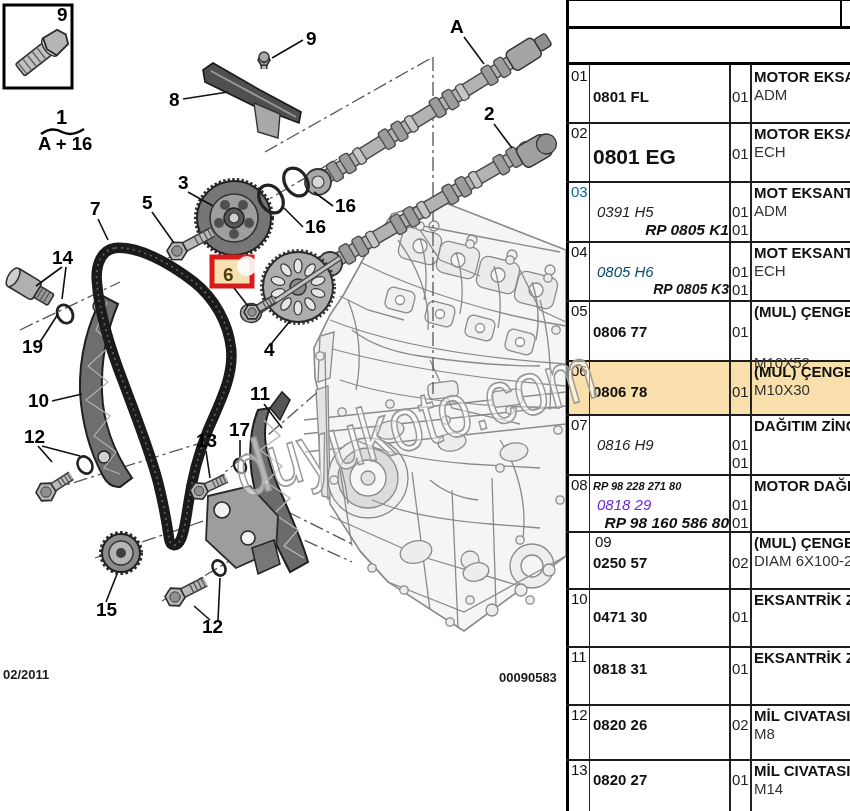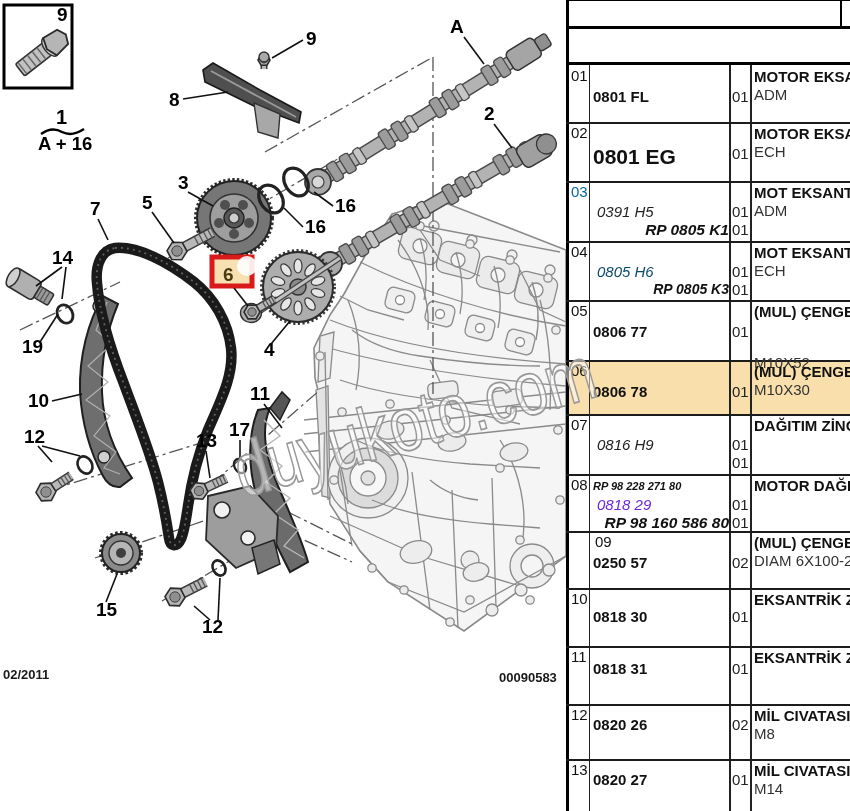--- a/index.html
+++ b/index.html
@@ -396,21 +396,21 @@
 <div style="position:absolute;left:593px;top:515px;width:136px;text-align:right;font-size:15.5px;font-weight:bold;font-style:italic;color:#111;">RP 98 160 586 80</div>
 <div style="position:absolute;left:732px;top:497px;font-size:15px;color:#222;">01</div>
 <div style="position:absolute;left:732px;top:515px;font-size:15px;color:#222;">01</div>
 <div style="position:absolute;left:754px;top:478px;width:110px;font-size:15px;font-weight:bold;color:#111;white-space:nowrap;">MOTOR DAĞITIM</div>
 <div style="position:absolute;left:571px;top:534px;font-size:15px;color:#111;margin-left:24px;">09</div>
 <div style="position:absolute;left:593px;top:555px;font-size:15px;font-weight:bold;color:#111;">0250 57</div>
 <div style="position:absolute;left:732px;top:555px;font-size:15px;color:#222;">02</div>
 <div style="position:absolute;left:754px;top:535px;width:110px;font-size:15px;font-weight:bold;color:#111;white-space:nowrap;">(MUL) ÇENGELLİ C</div>
 <div style="position:absolute;left:754px;top:553px;font-size:15px;color:#333;white-space:nowrap;">DIAM 6X100-20</div>
 <div style="position:absolute;left:571px;top:591px;font-size:15px;color:#111;">10</div>
-<div style="position:absolute;left:593px;top:609px;font-size:15px;font-weight:bold;color:#111;">0818 30</div>
+<div style="position:absolute;left:593px;top:609px;font-size:15px;font-weight:bold;color:#111;">0471 30</div>
 <div style="position:absolute;left:732px;top:609px;font-size:15px;color:#222;">01</div>
 <div style="position:absolute;left:754px;top:592px;width:110px;font-size:15px;font-weight:bold;color:#111;white-space:nowrap;">EKSANTRİK ZİNCİ</div>
 <div style="position:absolute;left:571px;top:649px;font-size:15px;color:#111;">11</div>
 <div style="position:absolute;left:593px;top:661px;font-size:15px;font-weight:bold;color:#111;">0818 31</div>
 <div style="position:absolute;left:732px;top:661px;font-size:15px;color:#222;">01</div>
 <div style="position:absolute;left:754px;top:650px;width:110px;font-size:15px;font-weight:bold;color:#111;white-space:nowrap;">EKSANTRİK ZİNCİ</div>
 <div style="position:absolute;left:571px;top:707px;font-size:15px;color:#111;">12</div>
 <div style="position:absolute;left:593px;top:717px;font-size:15px;font-weight:bold;color:#111;">0820 26</div>
 <div style="position:absolute;left:732px;top:717px;font-size:15px;color:#222;">02</div>
 <div style="position:absolute;left:754px;top:708px;width:110px;font-size:15px;font-weight:bold;color:#111;white-space:nowrap;">MİL CIVATASI</div>

